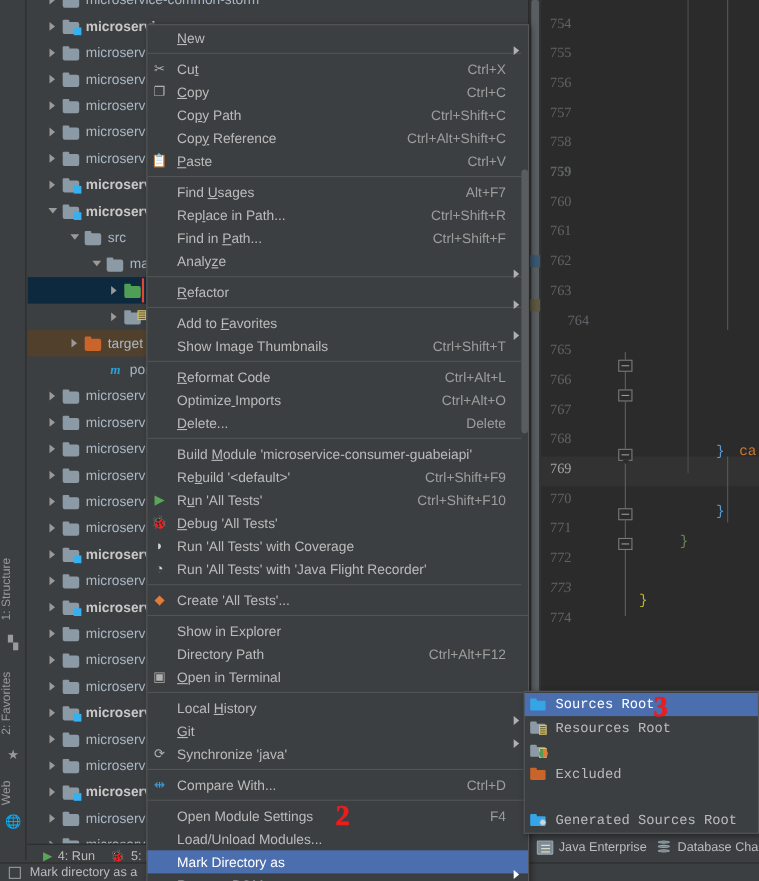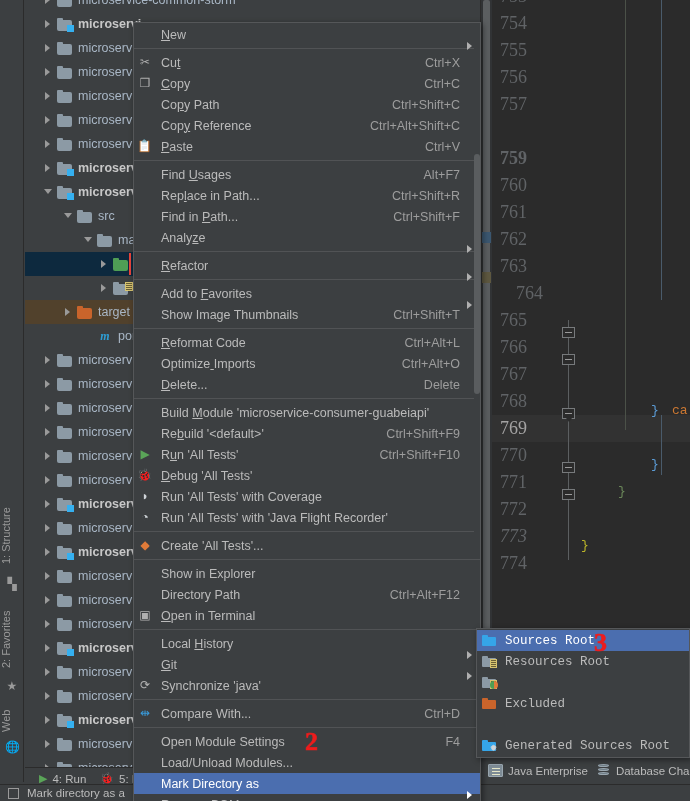--- a/index.html
+++ b/index.html
@@ -107,21 +107,21 @@
   }
   .gutter-mark-a { position: absolute; left: 2px; top: 232px; width: 9px; height: 11px; background: #3b5770; }
   .gutter-mark-b { position: absolute; left: 2px; top: 272px; width: 9px; height: 11px; background: #5e5840; }
   .lines { position: absolute; left: 12px; top: 0; width: 198px; height: 756px; }
   .ln {
     position: absolute; left: 0; width: 198px; height: 27px;
     font-family: "Liberation Serif", serif;
   }
   .ln .num {
     position: absolute; left: 8px; top: 3px; width: 40px;
-    text-align: left; color: #606366; font-size: 18px;
+    text-align: left; color: #606366; font-size: 13px;
   }
   .ln.current { background: #323232; }
   .ln.current .num { color: #a4a3a3; }
   .fold-line {
     position: absolute; left: 88px; top: 320px; width: 1px; height: 240px;
     background: #5c5f61;
   }
   .fold {
     position: absolute; left: 82px; width: 13px; height: 11px;
     border: 1px solid #777a7c; background: #2b2b2b;
@@ -589,20 +589,23 @@
           <span class="num">754</span>
         </div>
         <div class="ln" style="top: 37px;">
           <span class="num">755</span>
         </div>
         <div class="ln" style="top: 64px;">
           <span class="num">756</span>
         </div>
         <div class="ln" style="top: 91px;">
           <span class="num">757</span>
+        </div>
+        <div class="ln" style="top: 118px;">
+          <span class="num">758</span>
         </div>
         <div class="ln" style="top: 145px; font-weight: bold;">
           <span class="num">759</span>
         </div>
         <div class="ln" style="top: 172px;">
           <span class="num">760</span>
         </div>
         <div class="ln" style="top: 199px;">
           <span class="num">761</span>
         </div>

